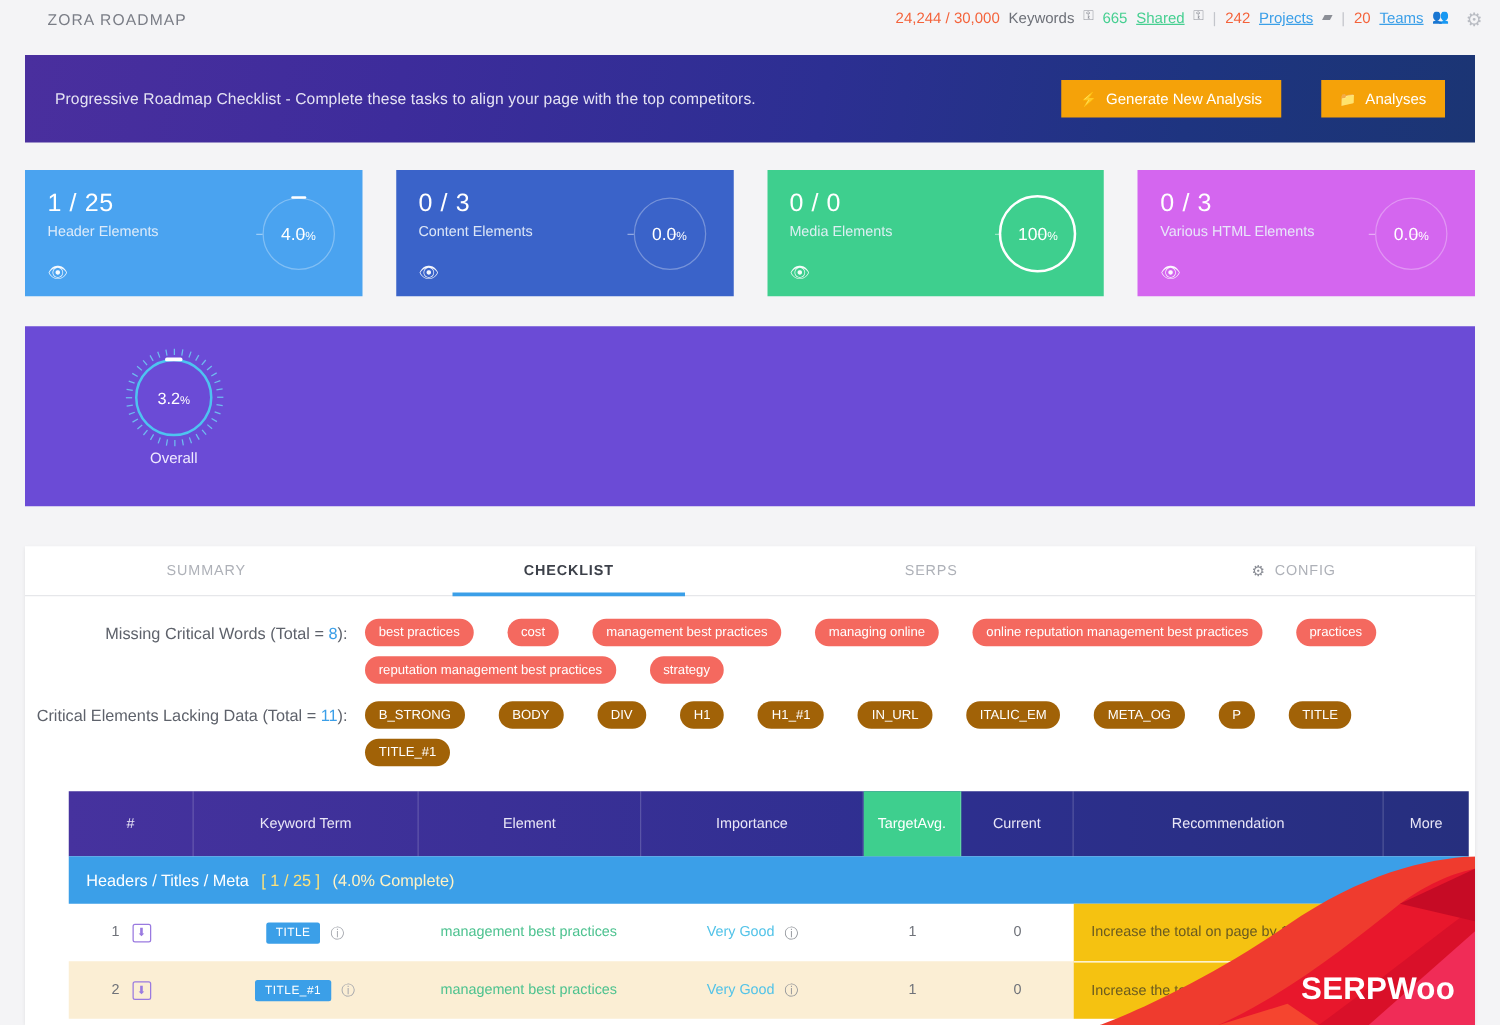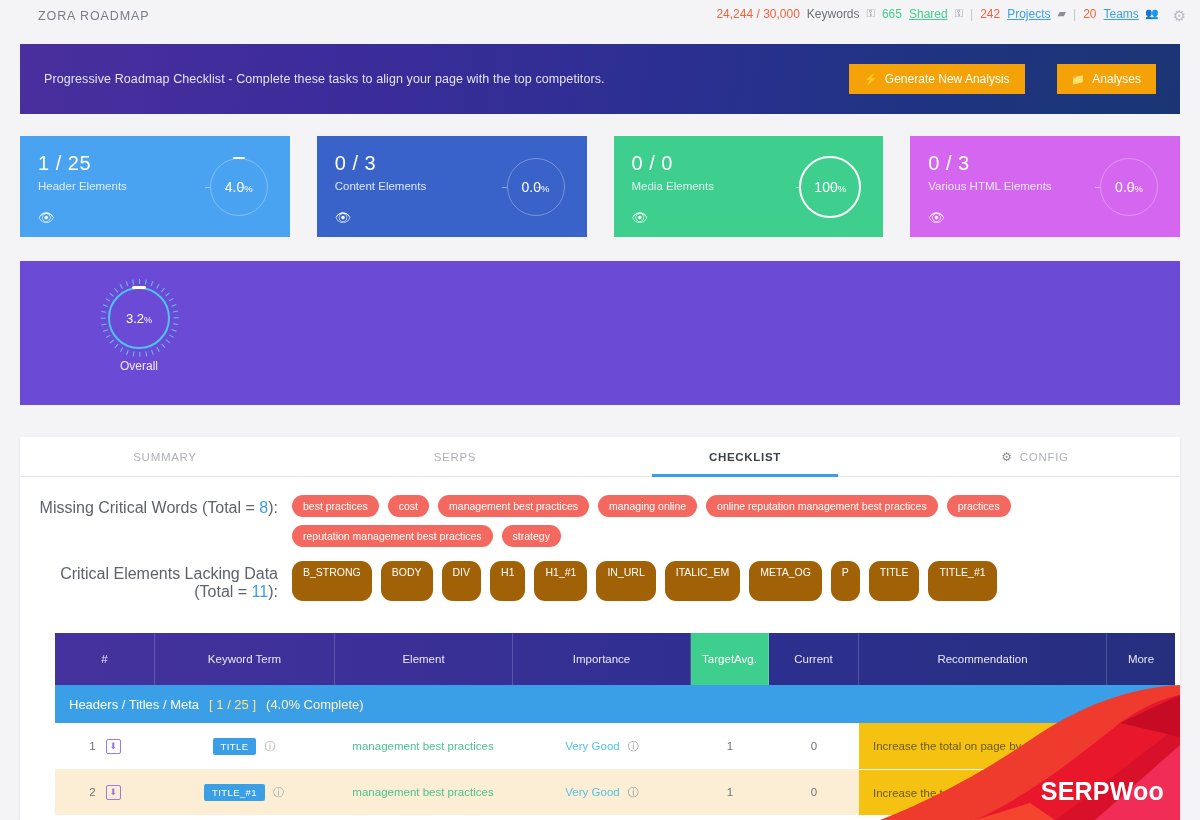--- a/index.html
+++ b/index.html
@@ -131,24 +131,24 @@
     font-size: 11.5px; letter-spacing: .7px; color: #aeb1b8; cursor: pointer; position: relative;
   }
   .tab.active { color: #3c4049; font-weight: bold; }
   .tab.active::after {
     content: ""; position: absolute; left: 18%; right: 18%; bottom: -1px; height: 3px; background: #3b9fe8;
   }
   .tab .gear { font-size: 12px; color: #8b8e96; }
 
   .chips-row { display: flex; padding: 18px 0 0 0; }
   .chips-label {
-    width: 272px; text-align: right; padding-right: 14px; font-size: 16px; color: #5e626b; padding-top: 4px;
+    width: 272px; text-align: right; padding-right: 14px; font-size: 13px; color: #5e626b; padding-top: 4px;
   }
   .chips-label .n { color: #3b9fe8; }
-  .chips { flex: 1; display: flex; flex-wrap: wrap; gap: 8px 9px; padding-right: 40px; }
+  .chips { flex: 1; display: flex; flex-wrap: wrap; gap: 8px 27px; padding-right: 40px; }
   .chip {
     border-radius: 11px; padding: 4px 11px; font-size: 10.5px; color: #fff; cursor: pointer;
     white-space: nowrap; line-height: 14px;
   }
   .chip.red { background: #f4695f; }
   .chip.yellow { background: #a16207; }
 
   
   .tbl { position: absolute; left: 35px; top: 196px; width: 1120px; }
   .thead {
@@ -365,25 +365,25 @@
 
   <button class="btn-green">Check Page For Updates</button>
 </div>
 
 <div class="white-panel">
 
   <div class="tabs">
     <div class="tab">
         <span>SUMMARY</span>
       </div>
+    <div class="tab active">
+        <span>CHECKLIST</span>
+      </div>
     <div class="tab">
         <span>SERPS</span>
-      </div>
-    <div class="tab active">
-        <span>CHECKLIST</span>
       </div>
     <div class="tab">
         <span class="gear">⚙</span>
         <span>CONFIG</span>
       </div>
   </div>
 
   <div class="chips-row">
     <div class="chips-label"><span>Missing Critical Words (Total = </span><span class="n">8</span><span>):</span></div>
     <div class="chips" id="missingChips">

